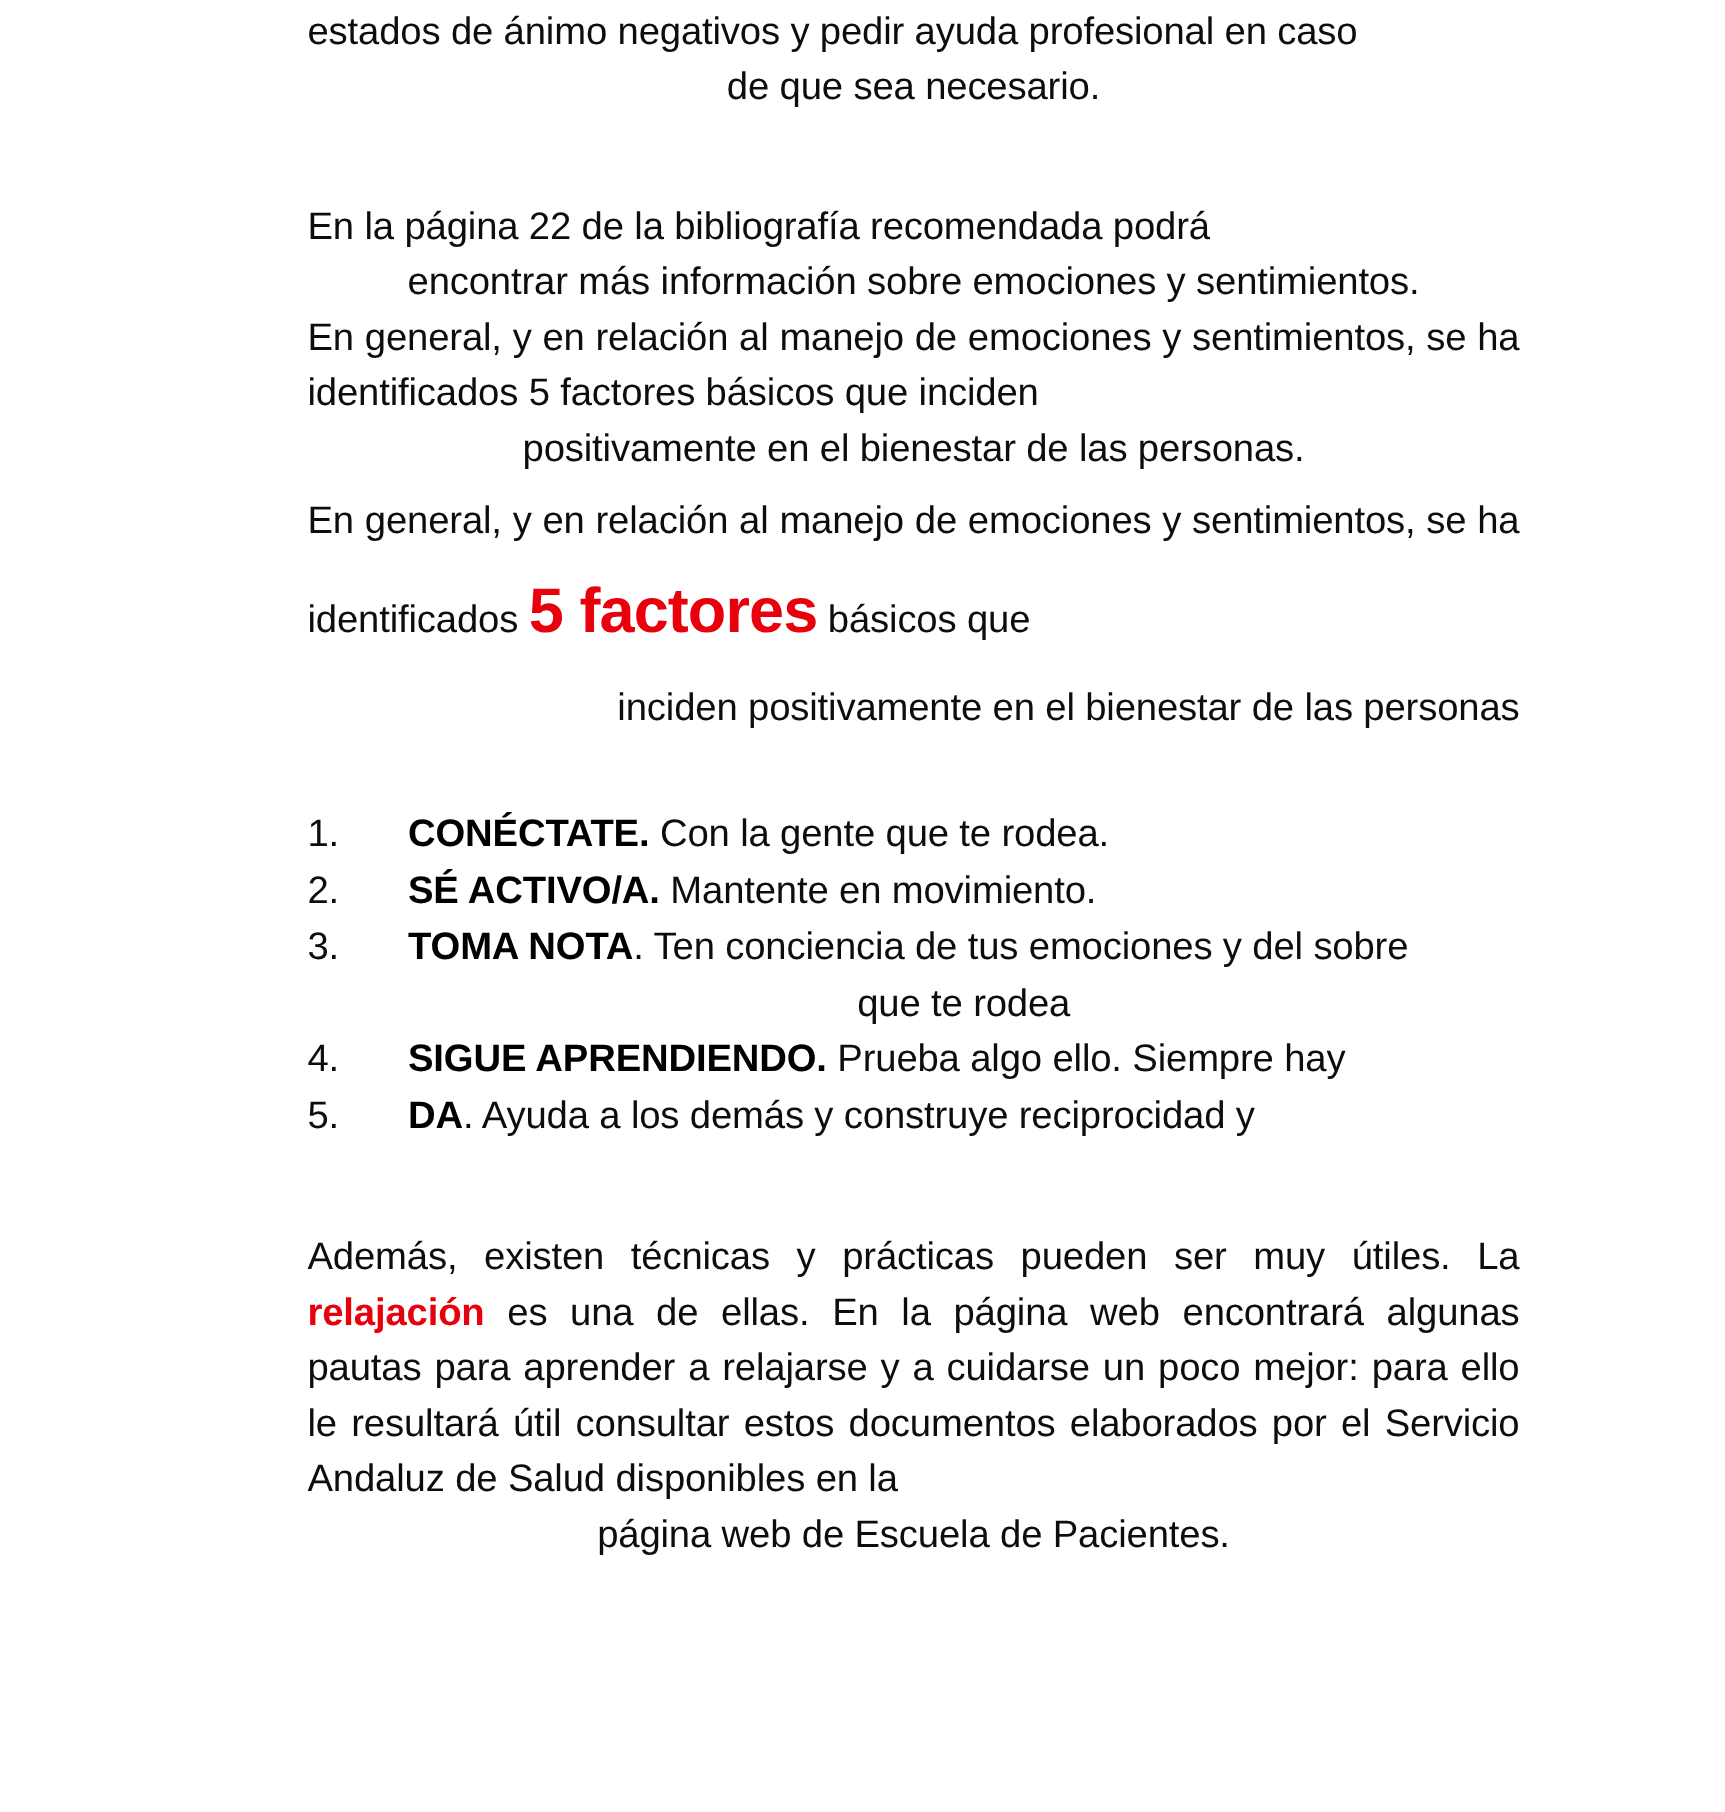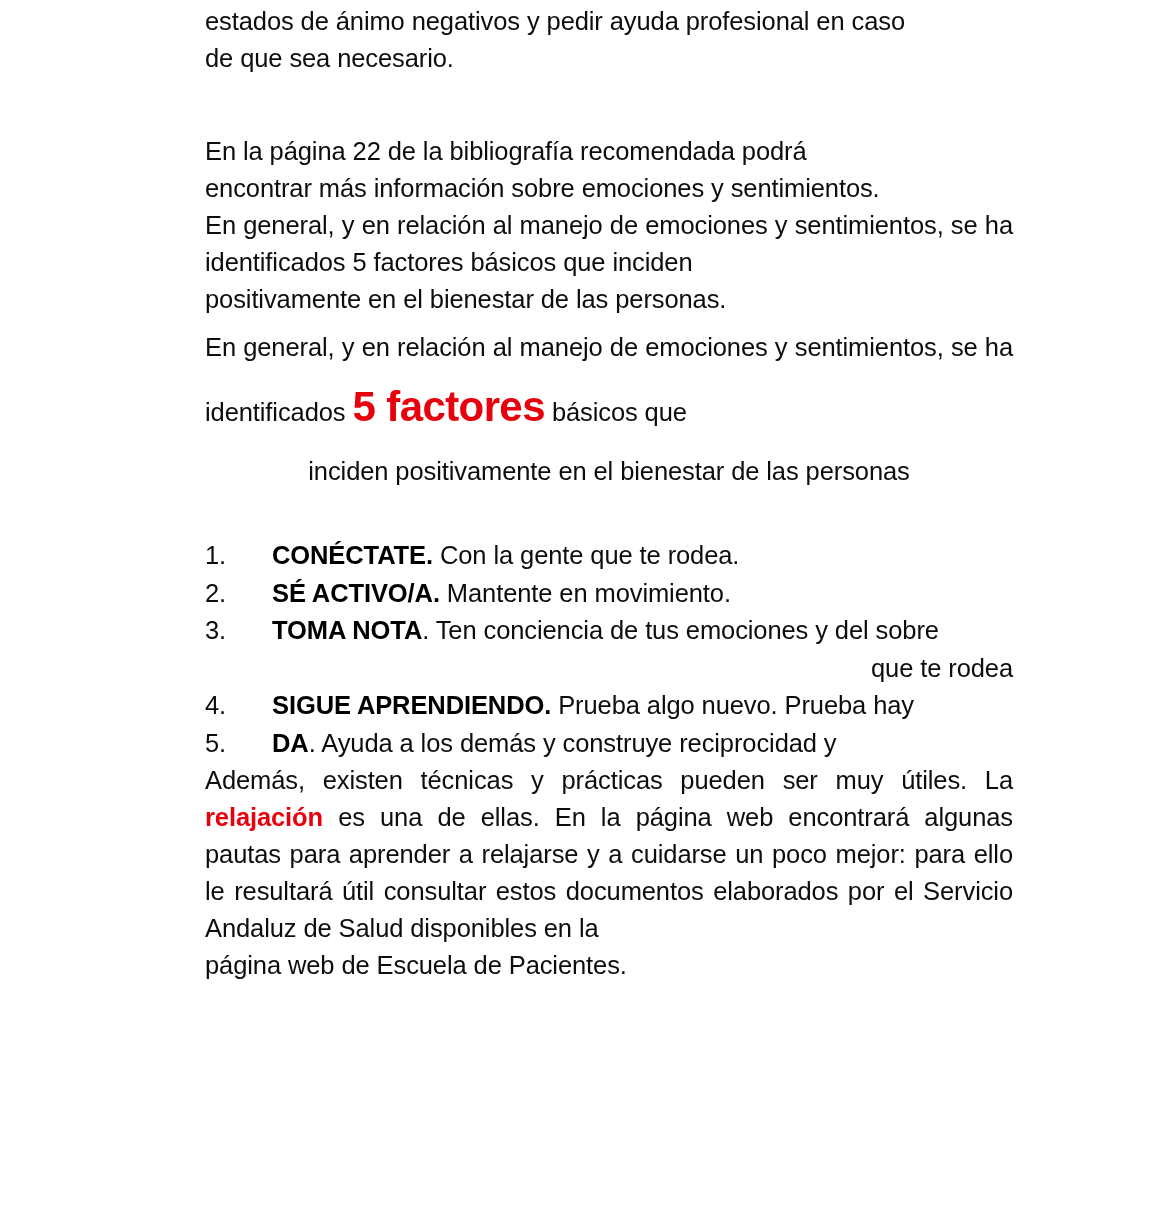--- a/index.html
+++ b/index.html
@@ -34,40 +34,40 @@
     text-align: justify;
     text-justify: inter-word;
     font-size: 25.5px;
     line-height: 37px;
     letter-spacing: -0.1px;
     margin: 0;
     word-spacing: 0px;
   }
   .para .lastline {
     display: block;
-    text-align: left;
+    text-align: center;
   }
 
   
   .block-intro { margin-top: 3px; }
   .block-biblio { margin-top: 56px; }
   .block-factores { margin-top: 52px; }
-  .block-final { }
+  .block-final { margin-top: 57px; }
 
   
   .para-wide {
     text-align: justify;
     font-size: 25.5px;
     line-height: 59px;
     letter-spacing: -0.1px;
     margin: 0;
   }
   .para-wide .lastline {
     display: block;
-    text-align: center;
+    text-align: right;
   }
   .bigred {
     color: #E8000D;
     font-weight: bold;
     font-size: 42px;
     letter-spacing: -0.6px;
   }
 
   
   .factor-list {
@@ -88,21 +88,21 @@
     position: absolute;
     left: 0;
     top: 0;
     width: 50px;
     text-align: left;
     font-size: 25.5px;
     color: #0d0d0d;
   }
   .factor-item .lastline {
     display: block;
-    text-align: right;
+    text-align: center;
   }
   .redlabel {
     color: #000000;
     font-weight: bold;
   }
   .redinline {
     color: #E8000D;
     font-weight: bold;
   }
 </style>
@@ -147,21 +147,21 @@
       </li>
 
       <li class="factor-item">
         <span class="marker">3.</span>
         <span class="redlabel">TOMA NOTA</span><span>. Ten conciencia de tus emociones y del sobre</span>
         <span class="lastline">que te rodea</span>
       </li>
 
       <li class="factor-item">
         <span class="marker">4.</span>
-        <span class="redlabel">SIGUE APRENDIENDO.</span><span> Prueba algo nuevo. Prueba hay</span>
+        <span class="redlabel">SIGUE APRENDIENDO.</span><span> Prueba algo ello. Siempre hay</span>
       </li>
 
       <li class="factor-item">
         <span class="marker">5.</span>
         <span class="redlabel">DA</span><span>. Ayuda a los demás y construye reciprocidad y</span>
       </li>
 
     </ol>
 
     <p class="para block-final">

